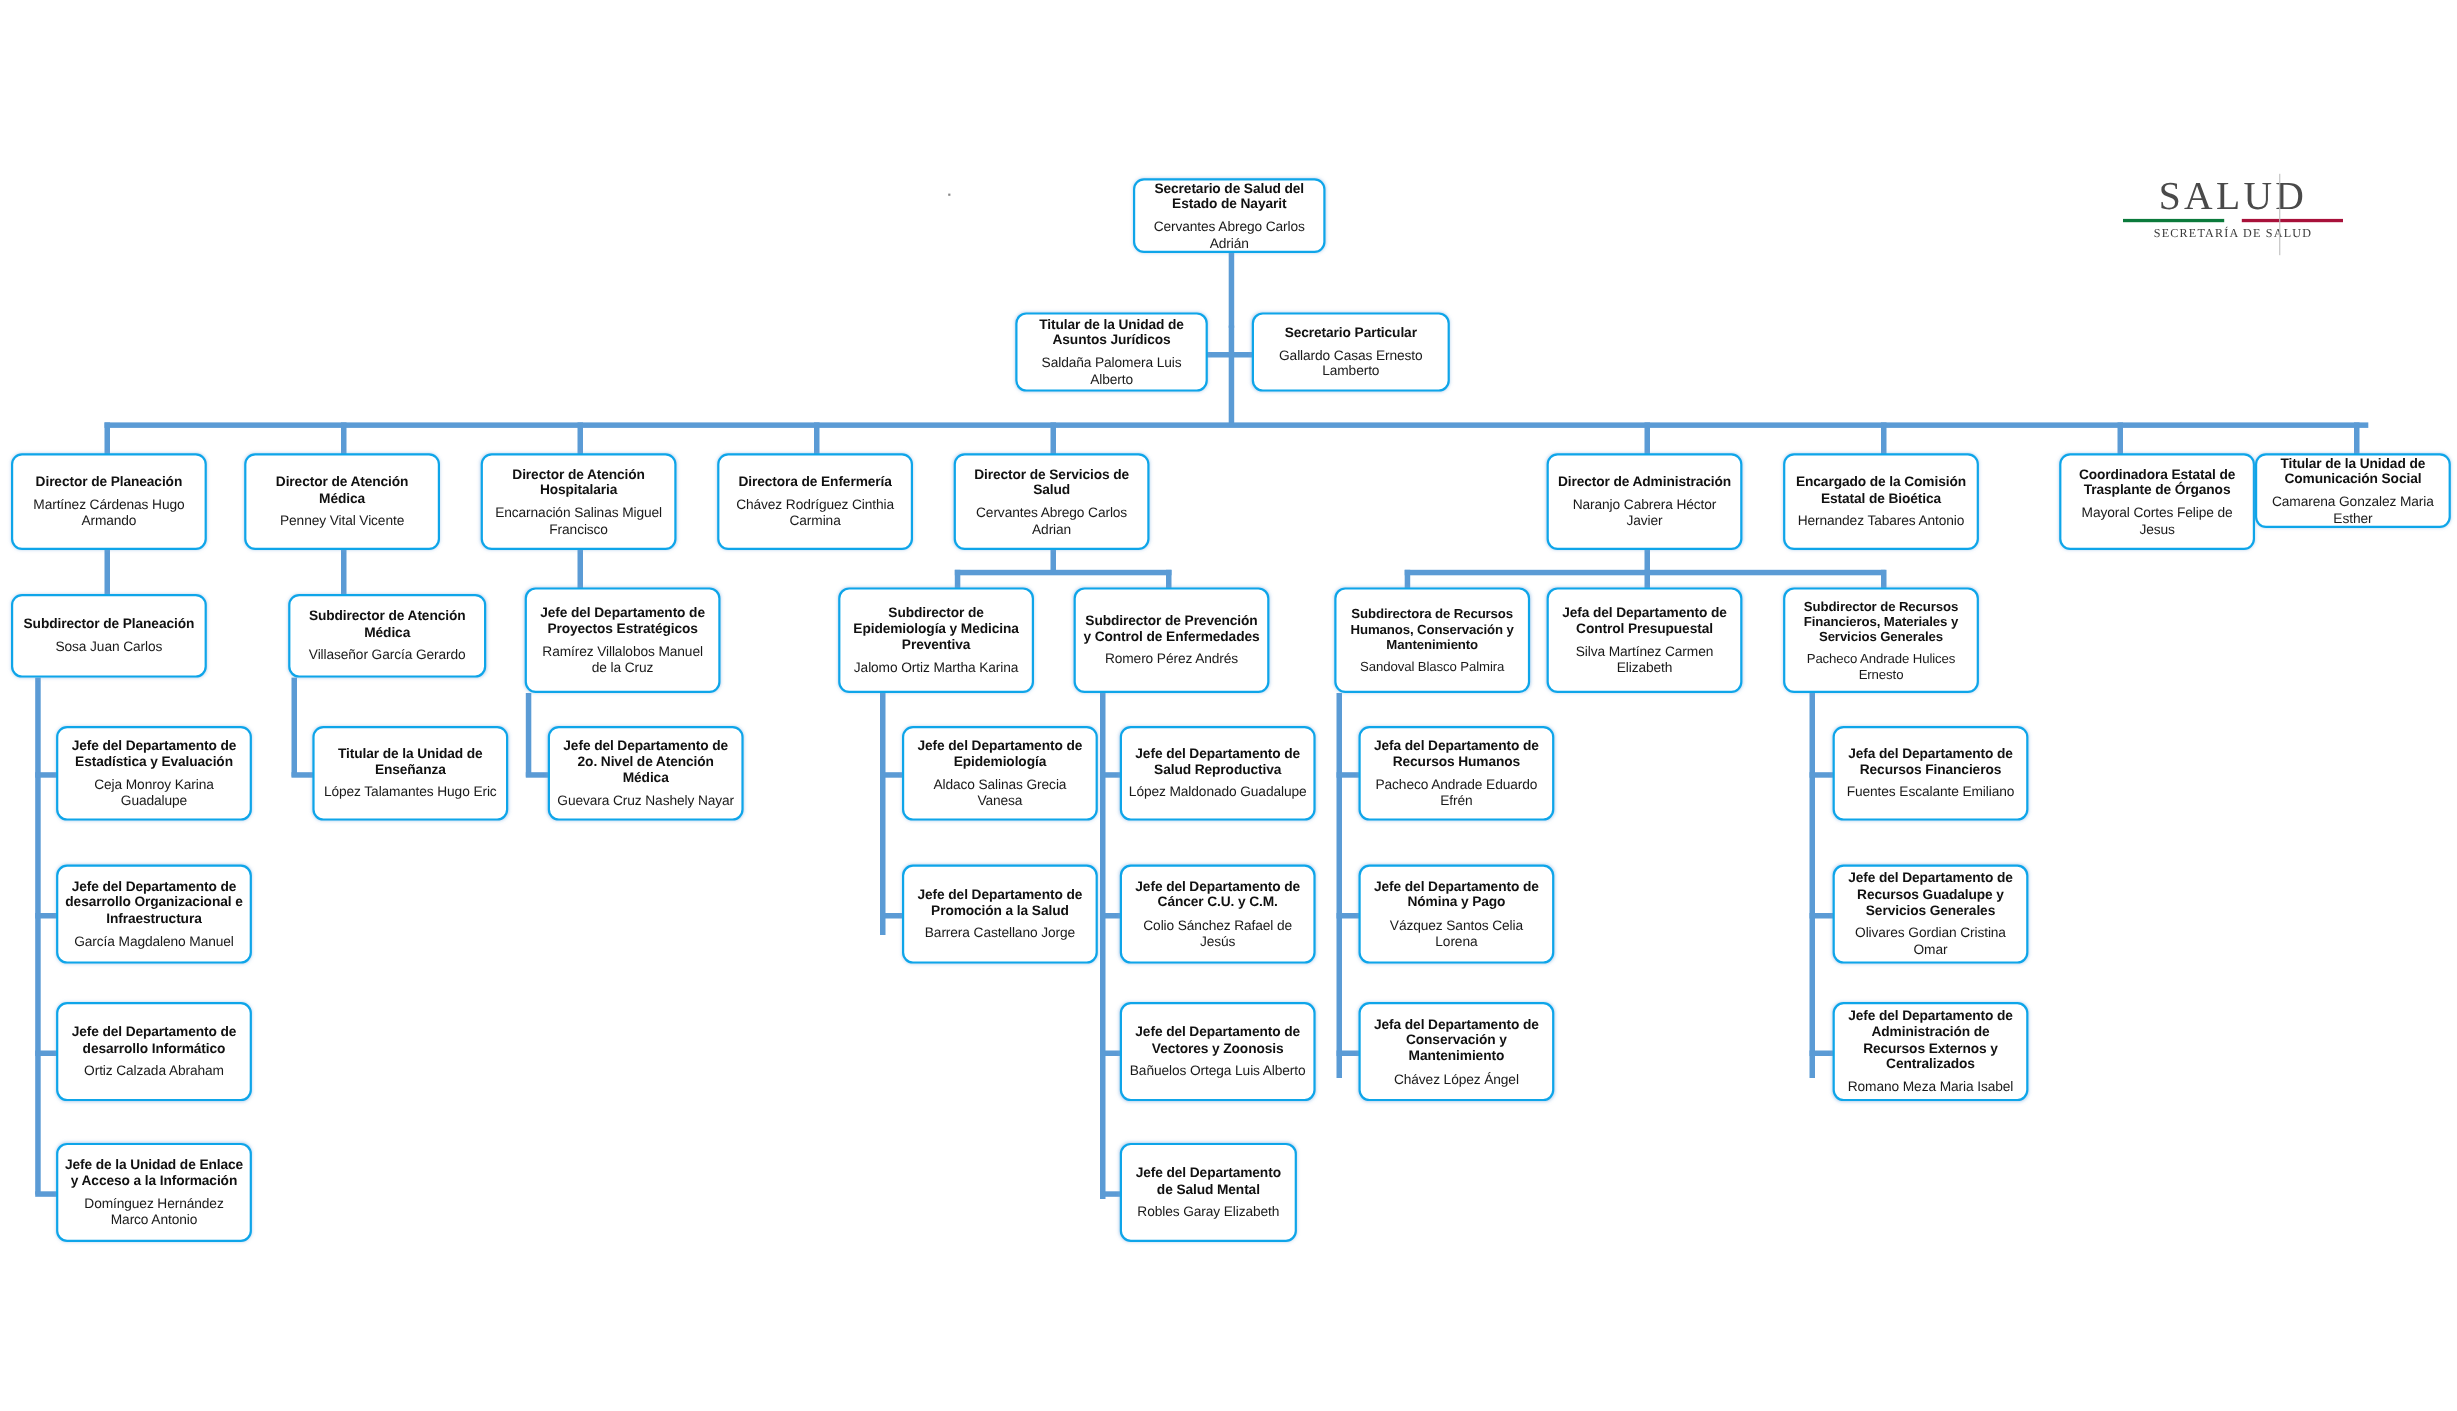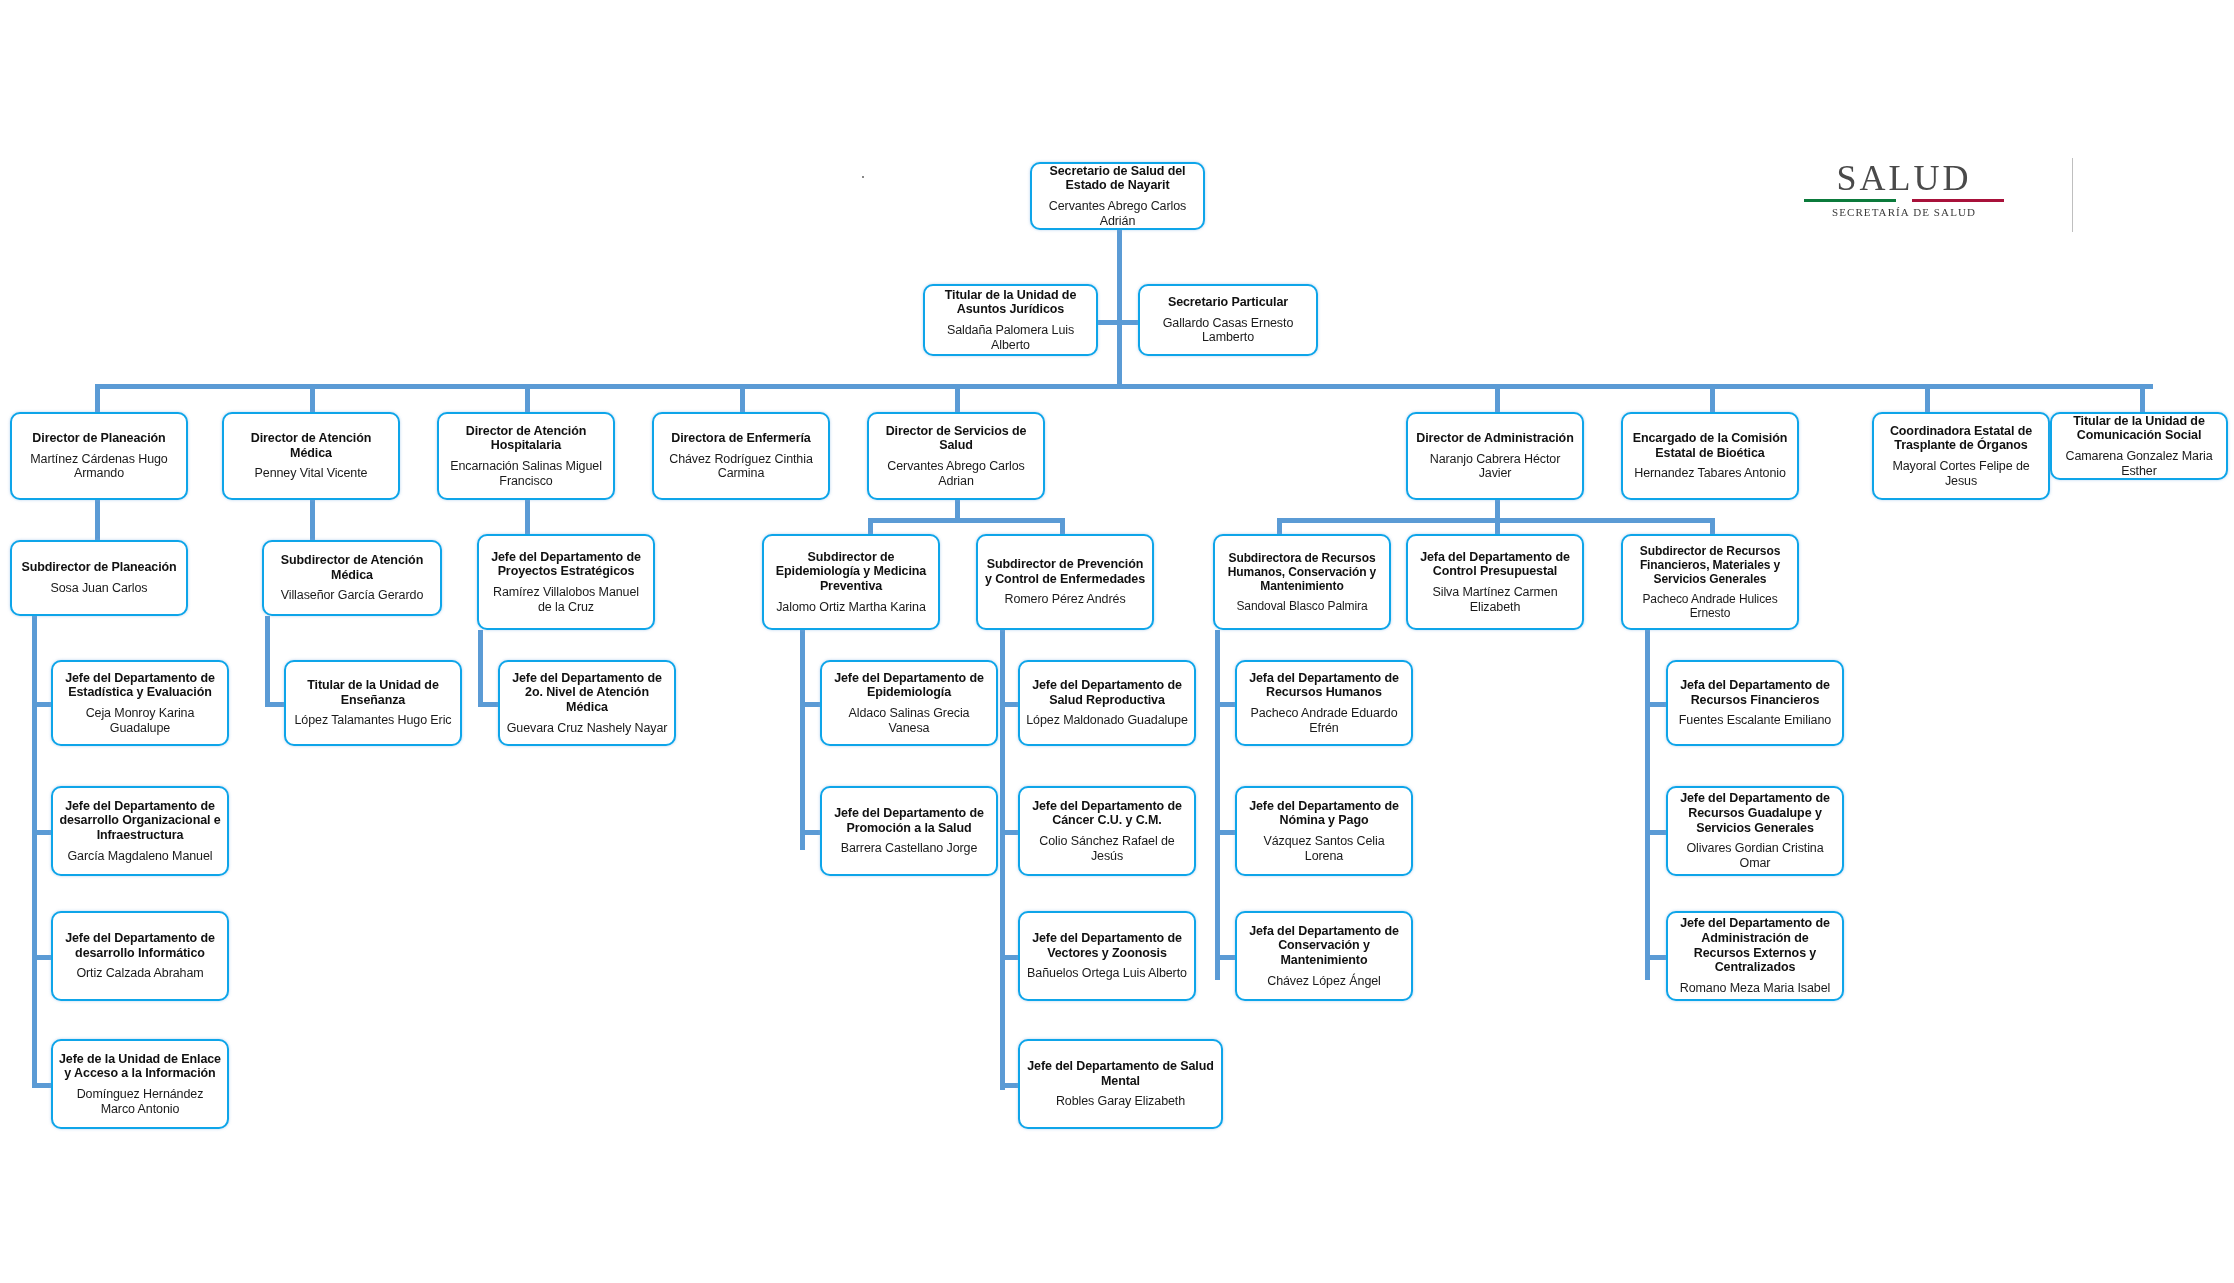--- a/index.html
+++ b/index.html
@@ -53,21 +53,21 @@
     line-height: 1.18;
     font-size: 12.5px;
     margin-top: 6px;
     letter-spacing: -0.1px;
   }
   .node.small .title, .node.small .person { font-size: 12px; }
 
   
   #logo {
     position: absolute;
-    left: 1804px;
+    left: 1930px;
     top: 160px;
     width: 200px;
     height: 70px;
     z-index: 6;
   }
   #logo .salud-word {
     font-family: "Liberation Serif", serif;
     font-size: 36px;
     letter-spacing: 3px;
     color: #4a4a4a;
@@ -342,18 +342,18 @@
   </div>
   <div class="node" style="left:1666px;top:911px;width:178px;height:90px;">
     <div class="title">Jefe del Departamento de Administración de Recursos Externos y Centralizados</div>
     <div class="person">Romano Meza Maria Isabel</div>
   </div>
 
   <div class="node" style="left:51px;top:1039px;width:178px;height:90px;">
     <div class="title">Jefe de la Unidad de Enlace y Acceso a la Información</div>
     <div class="person">Domínguez Hernández Marco Antonio</div>
   </div>
-  <div class="node" style="left:1018px;top:1039px;width:205px;height:90px;text-align:center;">
+  <div class="node" style="left:1018px;top:1039px;width:161px;height:90px;text-align:center;">
     <div class="title">Jefe del Departamento de Salud Mental</div>
     <div class="person">Robles Garay Elizabeth</div>
   </div>
 
 </div>
 
 </body></html>

